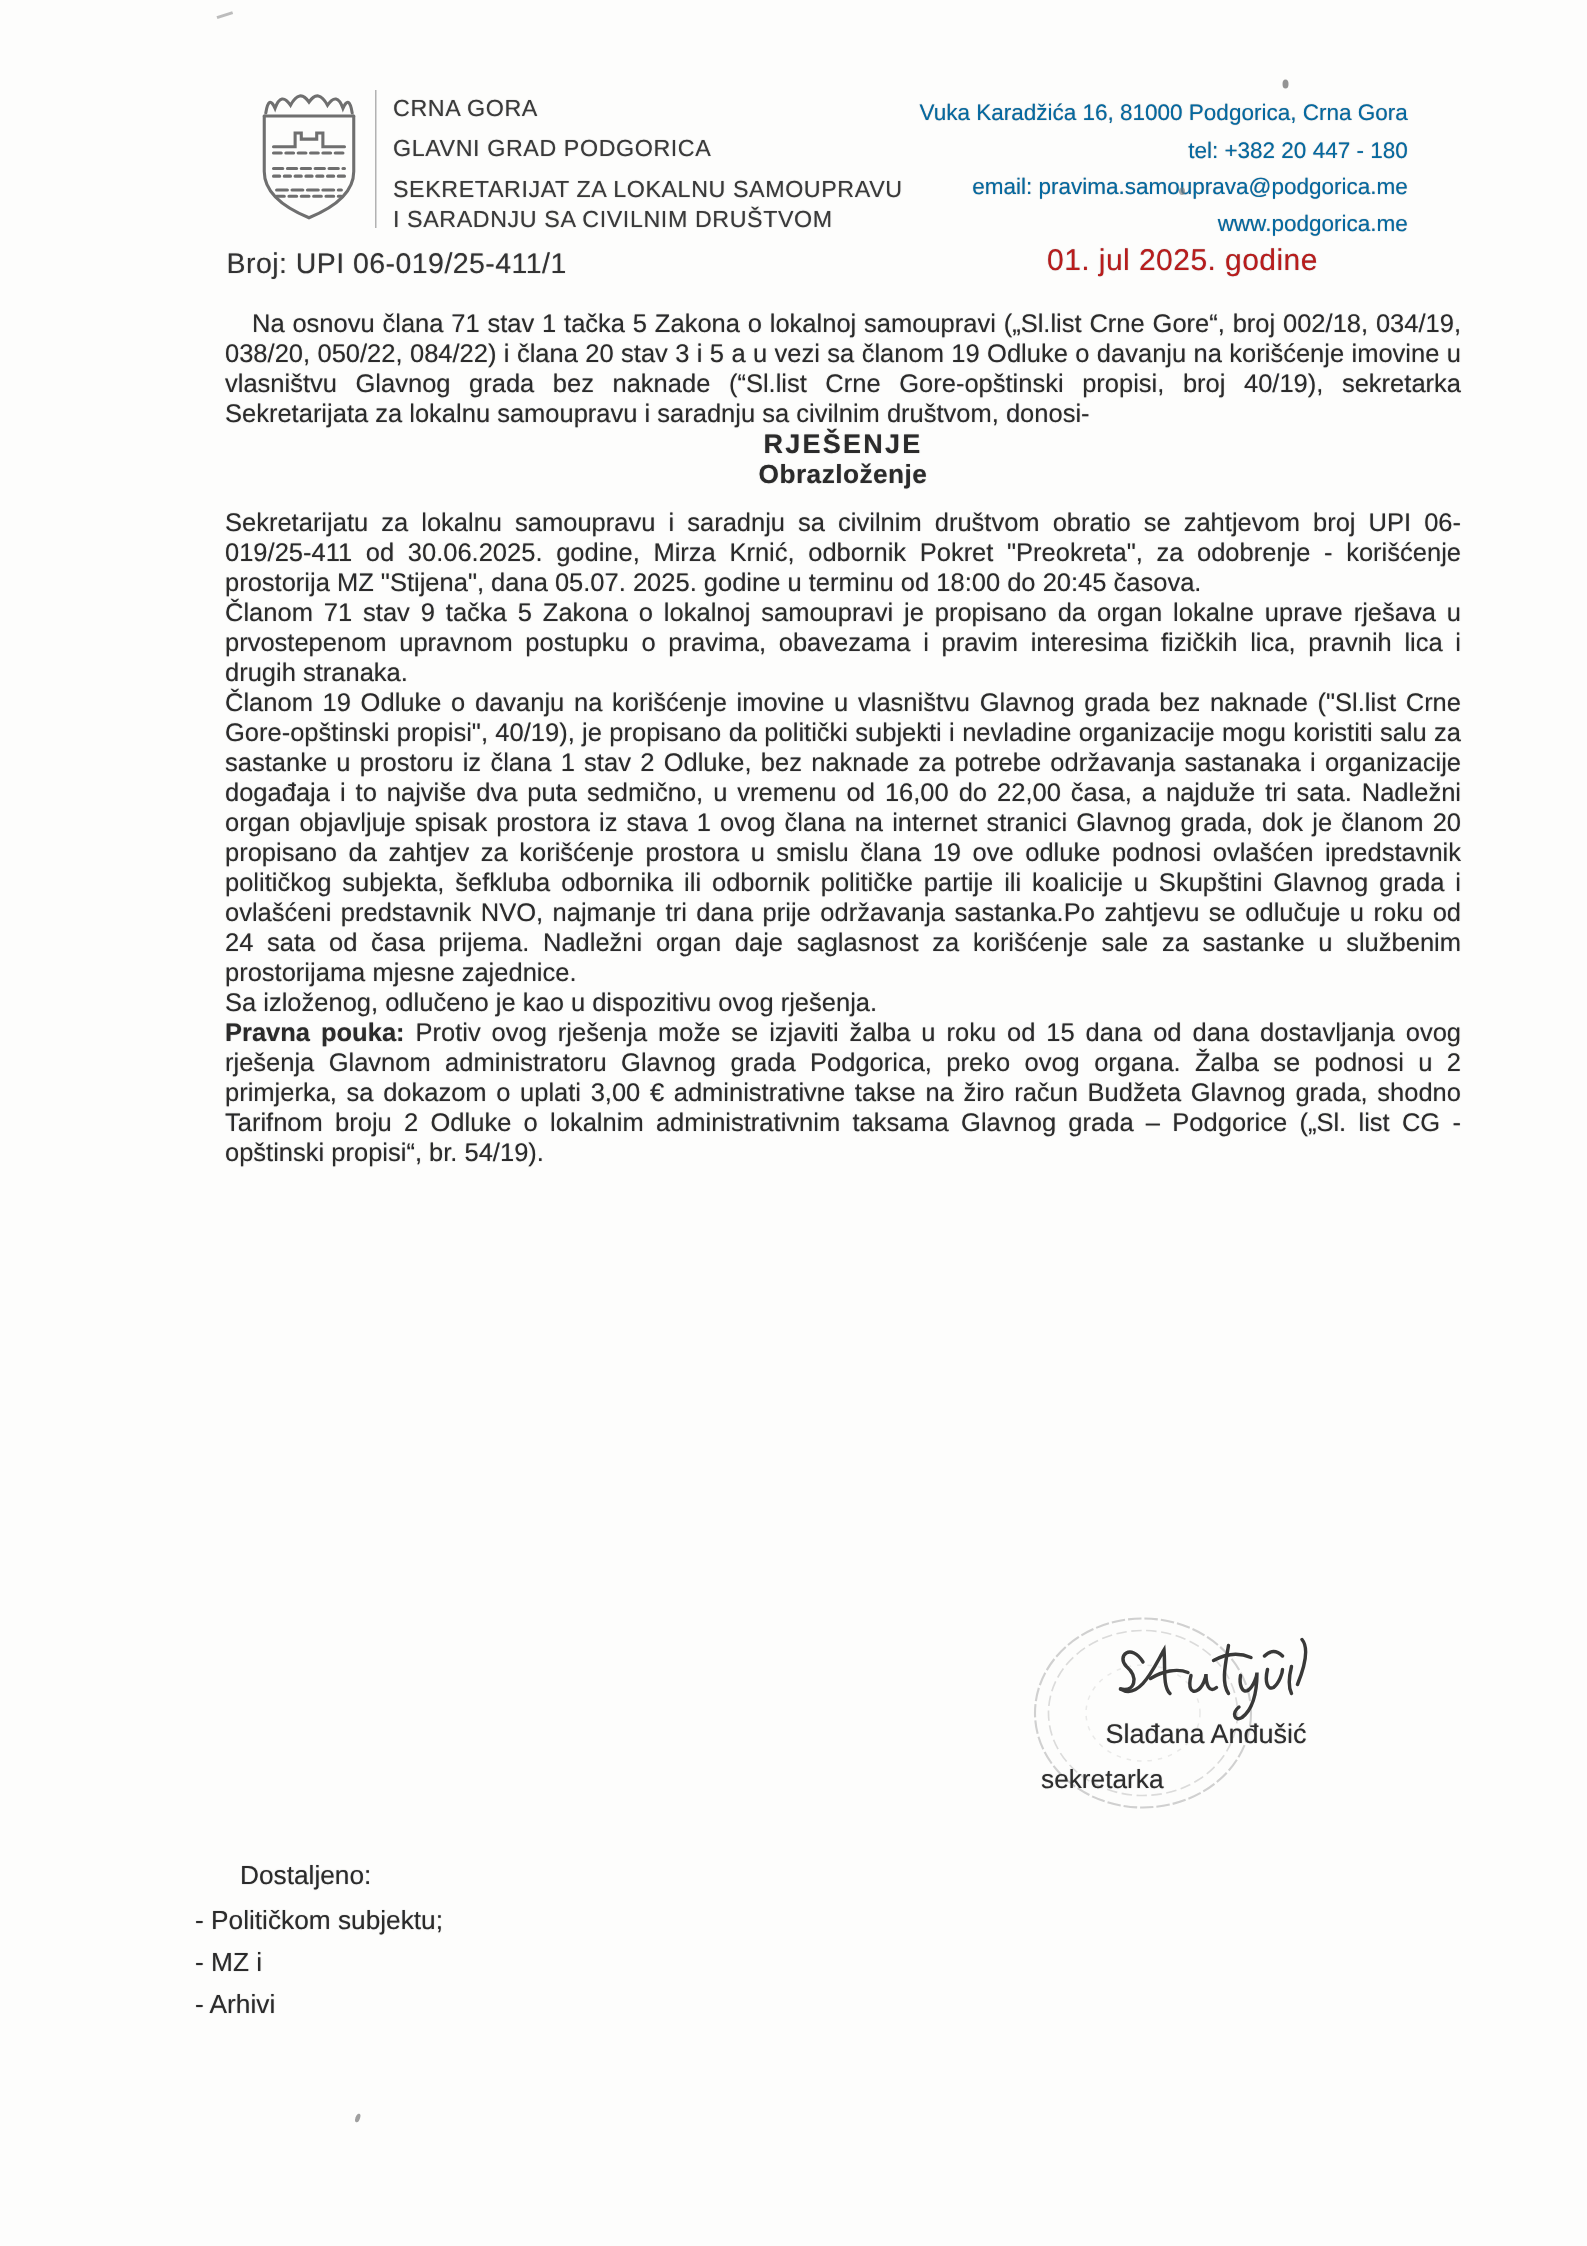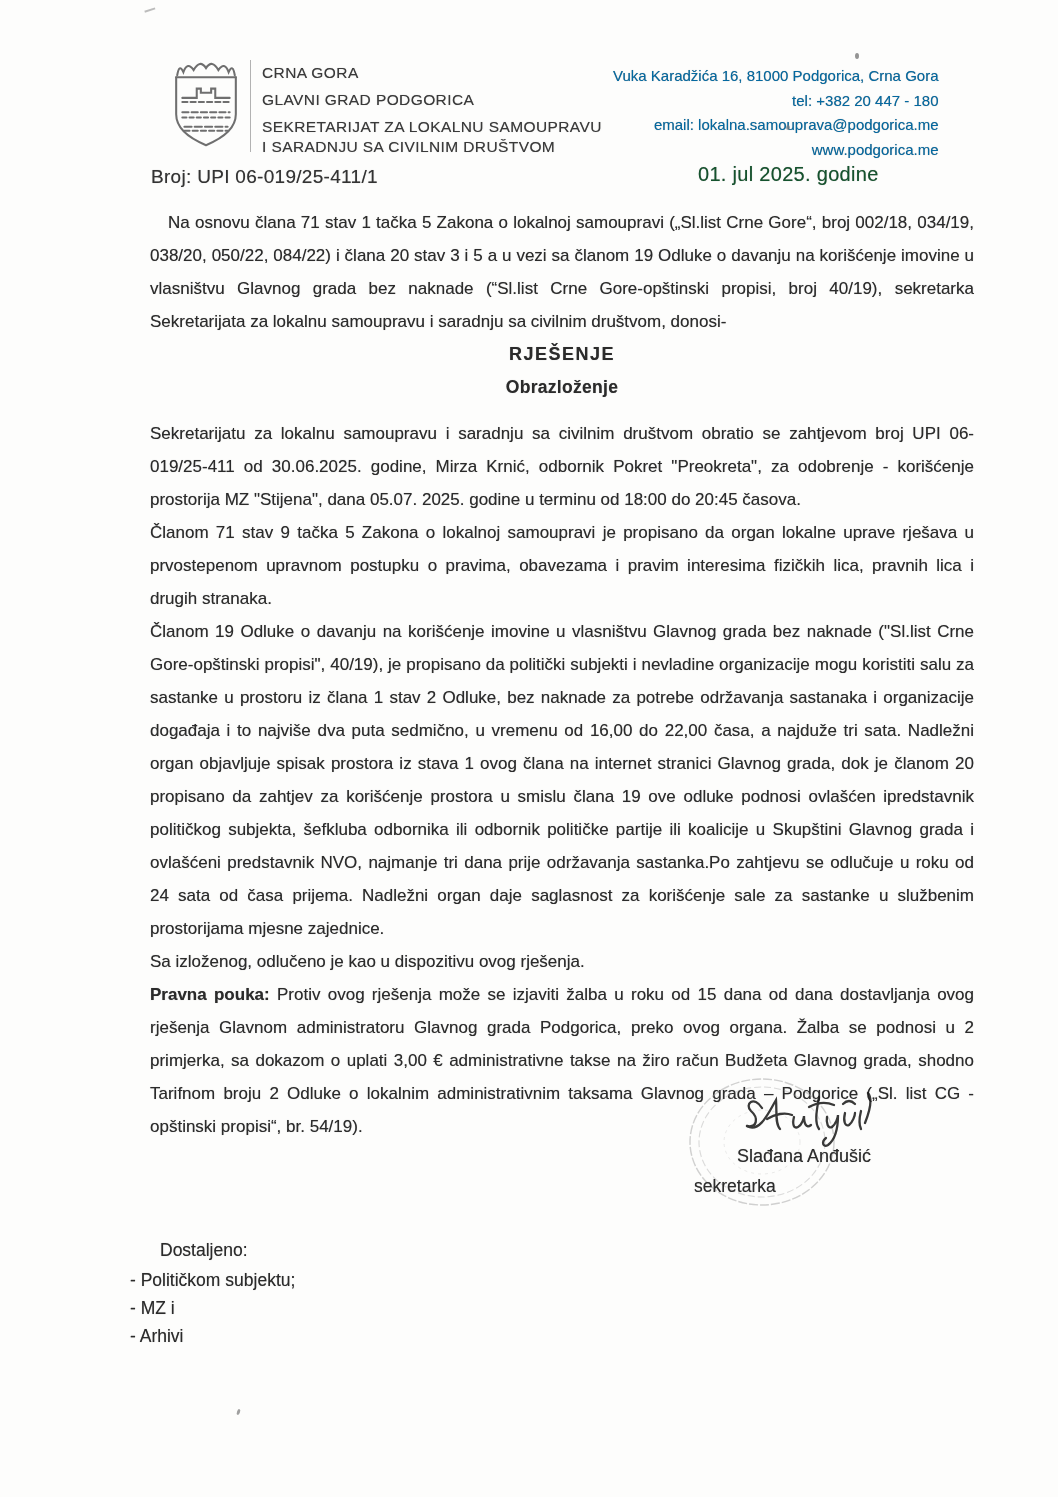--- a/index.html
+++ b/index.html
@@ -13,24 +13,24 @@
 
   
   .crest{position:absolute;left:170px;top:54px;width:72px;height:96px;}
   .hdr-divider{position:absolute;left:250px;top:60px;width:1px;height:92px;background:#8a8a8a;opacity:.65;}
   .org-block{position:absolute;left:262px;top:64px;color:#3a3a3a;font-size:15.5px;letter-spacing:.4px;}
   .org-line{margin-bottom:9px;white-space:nowrap;}
   .org-line.tight{margin-bottom:2px;}
   .contact-block{position:absolute;left:613px;top:64px;color:#0369a1;font-size:15px;line-height:24.5px;text-align:right;}
   .contact-block div{white-space:nowrap;}
   .case-number{position:absolute;left:151px;top:166px;font-size:19px;color:#333;letter-spacing:.3px;}
-  .doc-date{position:absolute;left:698px;top:163px;font-size:20px;color:#14532d;letter-spacing:.3px;}
+  .doc-date{position:absolute;left:698px;top:163px;font-size:20px;color:#b91c1c;letter-spacing:.3px;}
 
   
-  .main{position:absolute;left:150px;top:206px;width:824px;font-size:17px;line-height:33px;text-align:justify;}
+  .main{position:absolute;left:150px;top:206px;width:824px;font-size:17px;line-height:20px;text-align:justify;}
   .main p{margin:0;}
   .intro{text-indent:18px;}
   .center-head{text-align:center;font-weight:600;}
   .title-head{margin-top:15px;font-size:18px;letter-spacing:1.5px;}
   .decision{margin-top:25px;}
   .obraz-head{margin-top:23px;font-size:17.5px;letter-spacing:.3px;}
   .expl{margin-top:0;}
   .expl-block{margin-top:13px;}
   .legal{margin-top:23px;}
   .b{font-weight:700;}
@@ -73,21 +73,21 @@
 <div class="org-block scan">
   <div class="org-line">CRNA GORA</div>
   <div class="org-line">GLAVNI GRAD PODGORICA</div>
   <div class="org-line tight">SEKRETARIJAT ZA LOKALNU SAMOUPRAVU</div>
   <div class="org-line">I SARADNJU SA CIVILNIM DRUŠTVOM</div>
 </div>
 
 <div class="contact-block scan">
   <div>Vuka Karadžića 16, 81000 Podgorica, Crna Gora</div>
   <div>tel: +382 20 447 - 180</div>
-  <div>email: lokalna.samouprava@podgorica.me</div>
+  <div>email: pravima.samouprava@podgorica.me</div>
   <div>www.podgorica.me</div>
 </div>
 
 <div class="case-number scan">Broj: UPI 06-019/25-411/1</div>
 <div class="doc-date scan">01. jul 2025. godine</div>
 
 <div class="main scan">
   <p class="intro">Na osnovu člana 71 stav 1 tačka 5 Zakona o lokalnoj samoupravi („Sl.list Crne Gore“, broj 002/18, 034/19, 038/20, 050/22, 084/22) i člana 20 stav 3 i 5 a u vezi sa članom 19 Odluke o davanju na korišćenje imovine u vlasništvu Glavnog grada bez naknade (“Sl.list Crne Gore-opštinski propisi, broj 40/19), sekretarka Sekretarijata za lokalnu samoupravu i saradnju sa civilnim društvom, donosi-</p>
 
   <p class="center-head title-head">RJEŠENJE</p>

